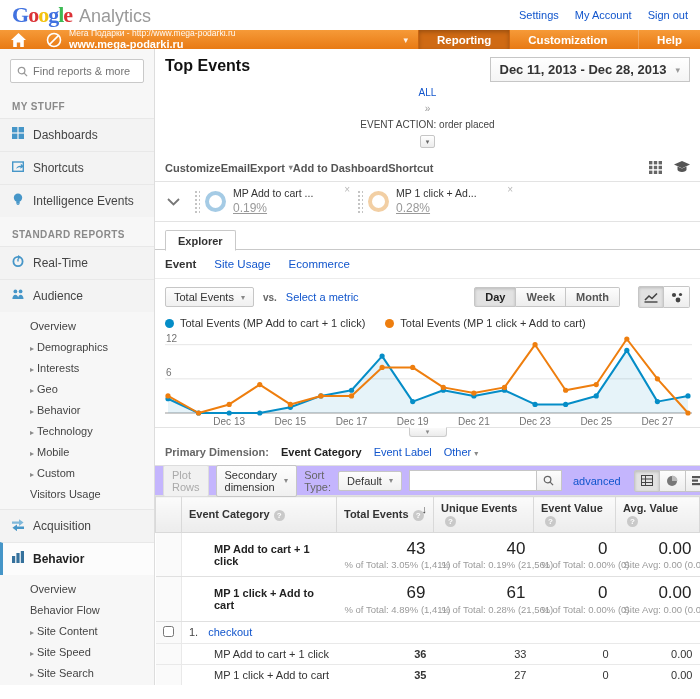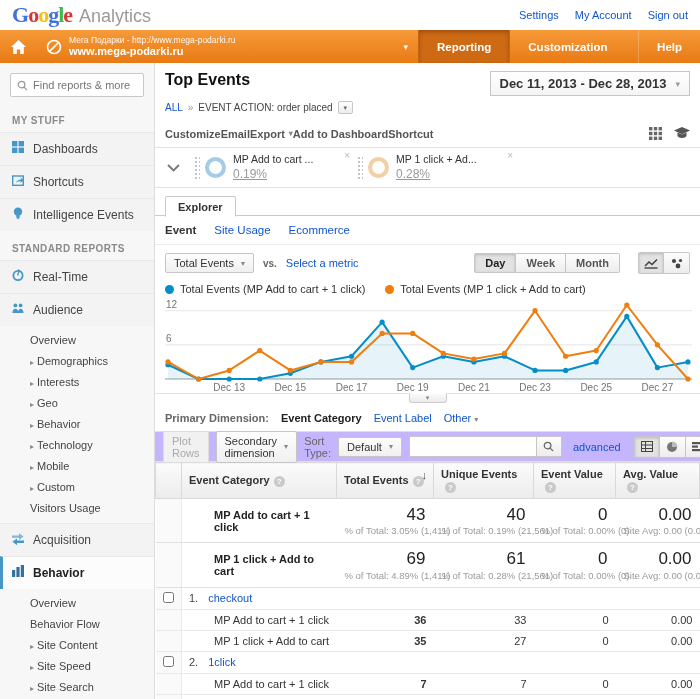--- a/index.html
+++ b/index.html
@@ -9,21 +9,21 @@
 
   
   .top-header{height:30px;display:flex;align-items:center;padding:0 12px;background:#fff;}
   .logo{display:flex;align-items:baseline;}
   .logo-google{font-family:"Liberation Serif",serif;font-size:22px;font-weight:bold;letter-spacing:-1px;}
   .logo-product{font-family:"Liberation Sans",sans-serif;color:#9a9a9a;font-size:18px;margin-left:7px;}
   .header-links{margin-left:auto;display:flex;gap:16px;}
   .header-links a{color:#15c;font-size:11px;}
 
   
-  .navbar{height:33px;background:linear-gradient(#f69a38,#e87a14);display:flex;align-items:stretch;color:#fff;}
+  .navbar{height:19px;background:linear-gradient(#f69a38,#e87a14);display:flex;align-items:stretch;color:#fff;}
   .home-btn{width:36px;display:flex;align-items:center;justify-content:center;cursor:pointer;}
   .account-selector{display:flex;align-items:center;gap:7px;padding:0 10px;width:382px;cursor:pointer;}
   .acct-lines{line-height:1.2;overflow:hidden;}
   .acct1{font-size:8.5px;opacity:.95;white-space:nowrap;}
   .acct2{font-size:11px;font-weight:bold;white-space:nowrap;}
   .acct-caret{margin-left:auto;font-size:9px;opacity:.9;}
   .nav-tab{display:flex;align-items:center;padding:0 18px;font-weight:bold;font-size:11.5px;cursor:pointer;}
   .nav-tab.active{background:#cf6a14;box-shadow:inset 0 2px 4px rgba(0,0,0,.25);border-left:1px solid #c96411;border-right:1px solid #c96411;}
   .nav-spacer{flex:1;}
   .nav-right{display:flex;align-items:stretch;}
@@ -43,21 +43,21 @@
   .side-item .lbl{white-space:nowrap;}
   .side-sub{padding:3px 0 5px;background:#f7f7f7;}
   .side-sub-item{padding:4.5px 8px 4.5px 30px;color:#444;font-size:11px;cursor:pointer;white-space:nowrap;}
   .side-sub-item .arr{color:#8a8a8a;font-size:8px;margin-right:3px;}
 
   
   .title-row{display:flex;align-items:flex-start;padding:8px 10px 0 10px;}
   .page-title{font-size:16px;font-weight:bold;color:#111;}
   .date-box{margin-left:auto;border:1px solid #c6c6c6;background:linear-gradient(#fff,#f4f4f4);padding:4px 9px;font-size:13px;font-weight:bold;color:#333;display:flex;gap:9px;align-items:center;cursor:pointer;}
   .date-box .car{color:#999;font-size:9px;font-weight:normal;}
-  .breadcrumb{padding:5px 10px 6px;color:#444;font-size:10px;display:flex;align-items:center;gap:5px;}
+  .breadcrumb{padding:5px 10px 6px;color:#444;font-size:10px;display:flex;align-items:center;gap:5px;flex-direction:column;}
   .breadcrumb .all{color:#15c;cursor:pointer;}
   .breadcrumb .sep{color:#999;}
   .crumb-caret{border:1px solid #c6c6c6;background:linear-gradient(#fff,#ececec);width:15px;height:13px;font-size:7px;color:#666;display:inline-flex;align-items:center;justify-content:center;border-radius:2px;cursor:pointer;}
   .action-bar{display:flex;align-items:center;padding:7px 10px;border-bottom:1px solid #e3e3e3;color:#555;font-weight:bold;font-size:11px;}
   .action-bar .act{cursor:pointer;display:flex;align-items:center;gap:4px;}
   .action-bar .car{color:#888;font-size:8px;}
   .action-icons{margin-left:auto;display:flex;gap:12px;align-items:center;}
 
   
   .segments-row{display:flex;align-items:stretch;border-bottom:1px solid #e3e3e3;height:40px;}

